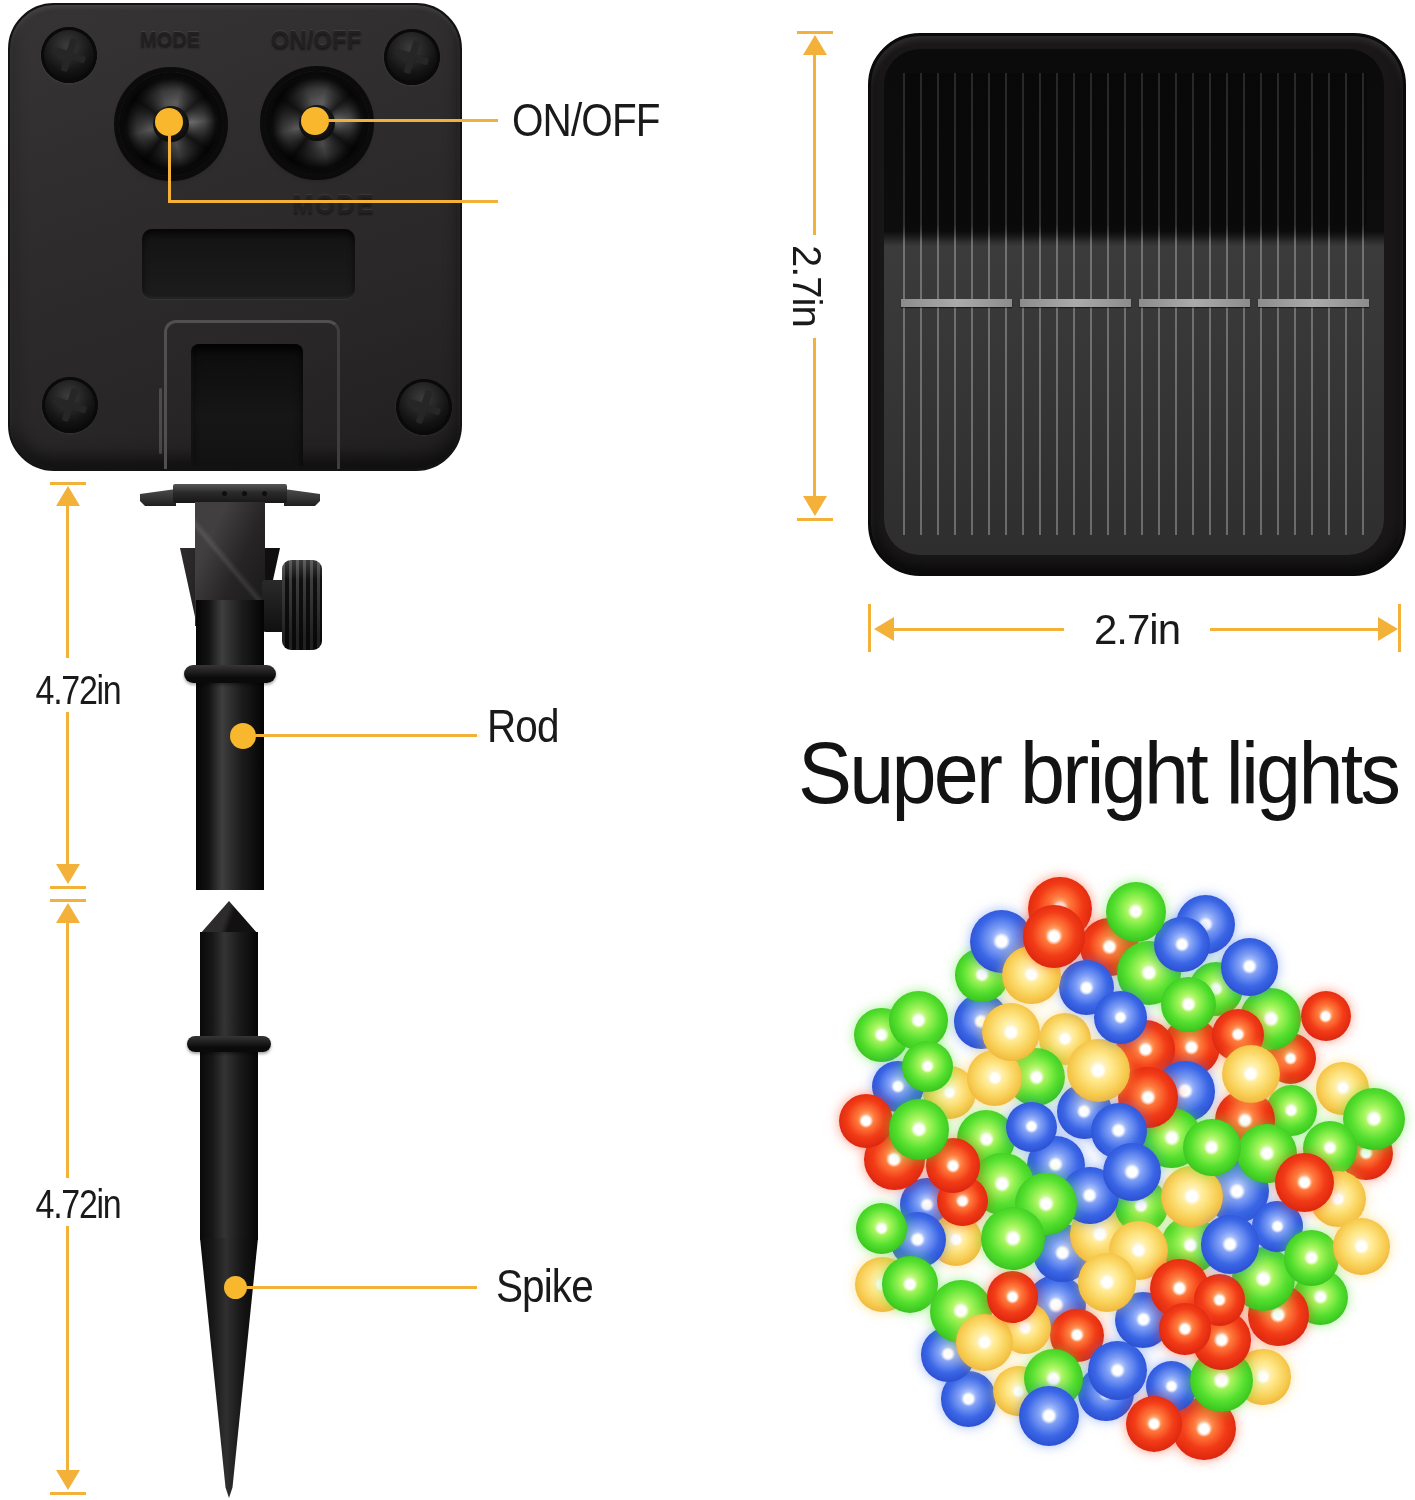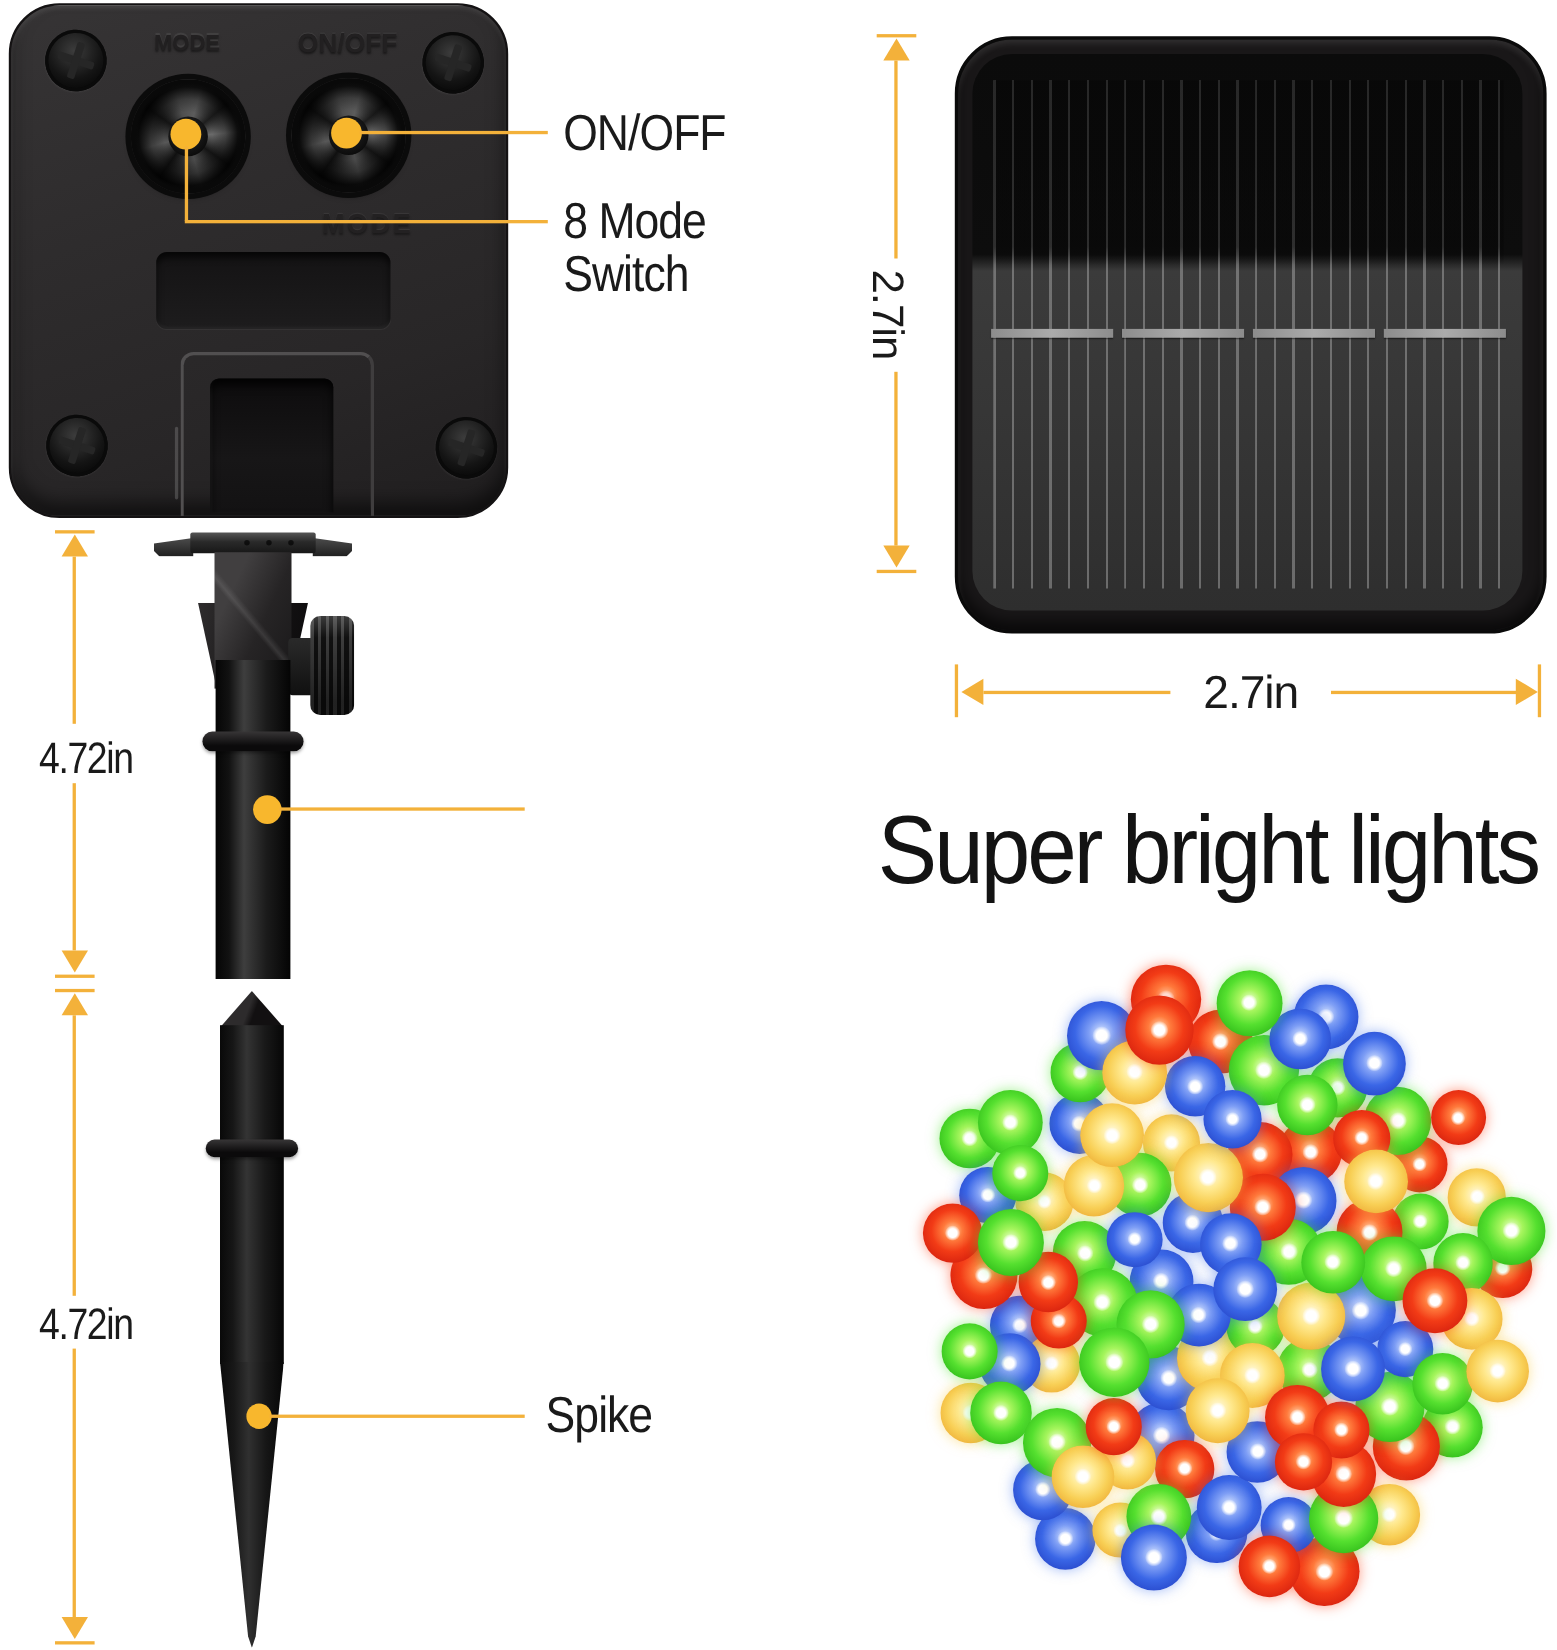--- a/index.html
+++ b/index.html
@@ -178,28 +178,25 @@
   <div class="abs dimtext" style="left:28px;top:1182px;"><span class="cond">4.72in</span></div>
   <div class="abs dline-v" style="left:66px;top:1226px;height:246px;"></div>
   <div class="abs arr down" style="left:56px;top:1470px;"></div>
   <div class="abs tick-h" style="left:50px;top:1492px;"></div>
 
   <div class="abs dline-h" style="left:327px;top:119px;width:171px;"></div>
   <div class="abs lbl" style="left:512px;top:96px;"><span class="cond">ON/OFF</span></div>
 
   <div class="abs dline-v" style="left:168px;top:133px;height:68px;"></div>
   <div class="abs dline-h" style="left:168px;top:200px;width:330px;"></div>
-  <div class="abs lbl" style="left:512px;top:176px;">
-    <div><span class="cond">8 Mode</span></div>
-    <div><span class="cond">Switch</span></div>
-  </div>
 
   <div class="abs dot" style="left:230px;top:723px;width:26px;height:26px;"></div>
   <div class="abs dline-h" style="left:254px;top:734px;width:223px;"></div>
   <div class="abs lbl" style="left:487px;top:702px;">
+    <div><span class="cond">Rod</span></div>
   </div>
 
   <div class="abs dot" style="left:224px;top:1276px;width:23px;height:23px;"></div>
   <div class="abs dline-h" style="left:245px;top:1286px;width:232px;"></div>
   <div class="abs lbl" style="left:496px;top:1262px;"><span class="cond">Spike</span></div>
 
   <div class="abs panel"></div>
   <div class="abs panel-face"></div>
   <div class="abs cells">
     <div class="cell-col"></div>

